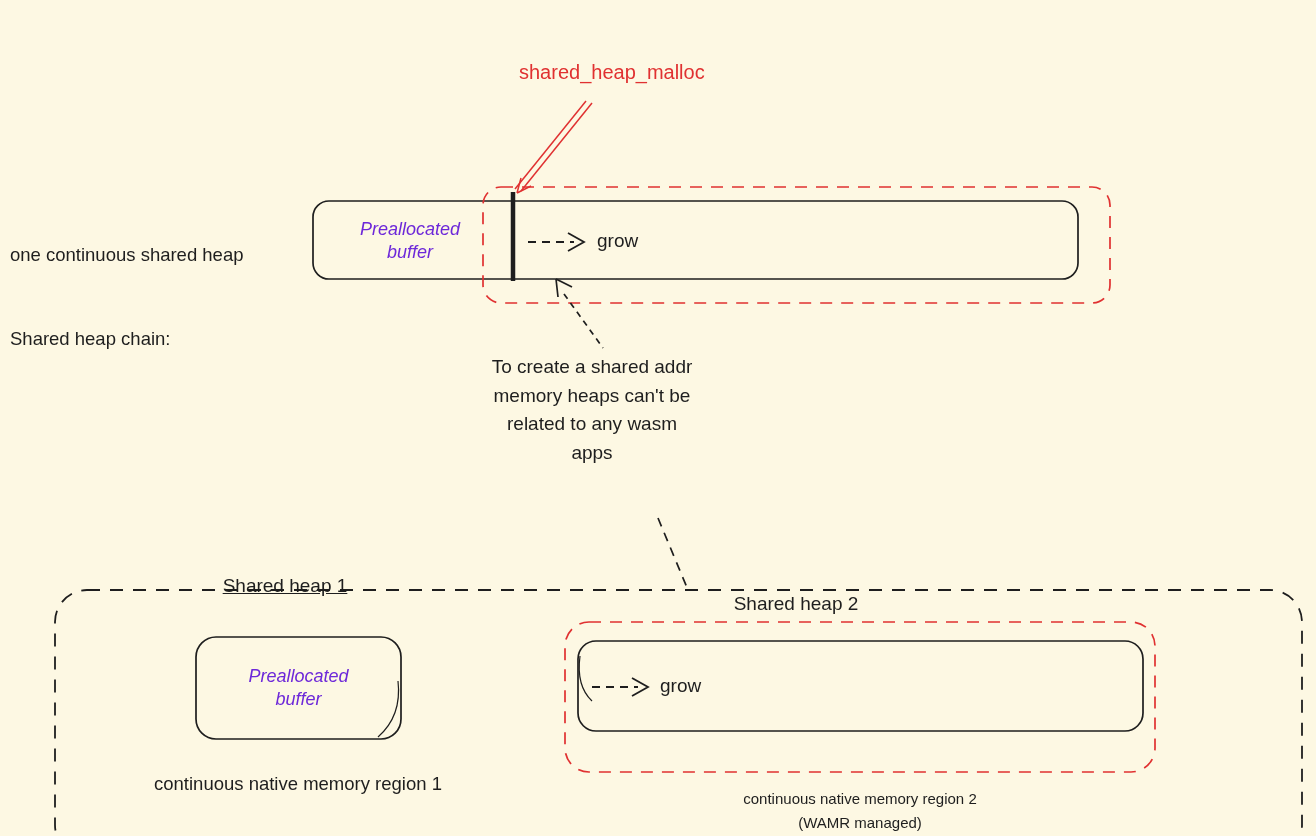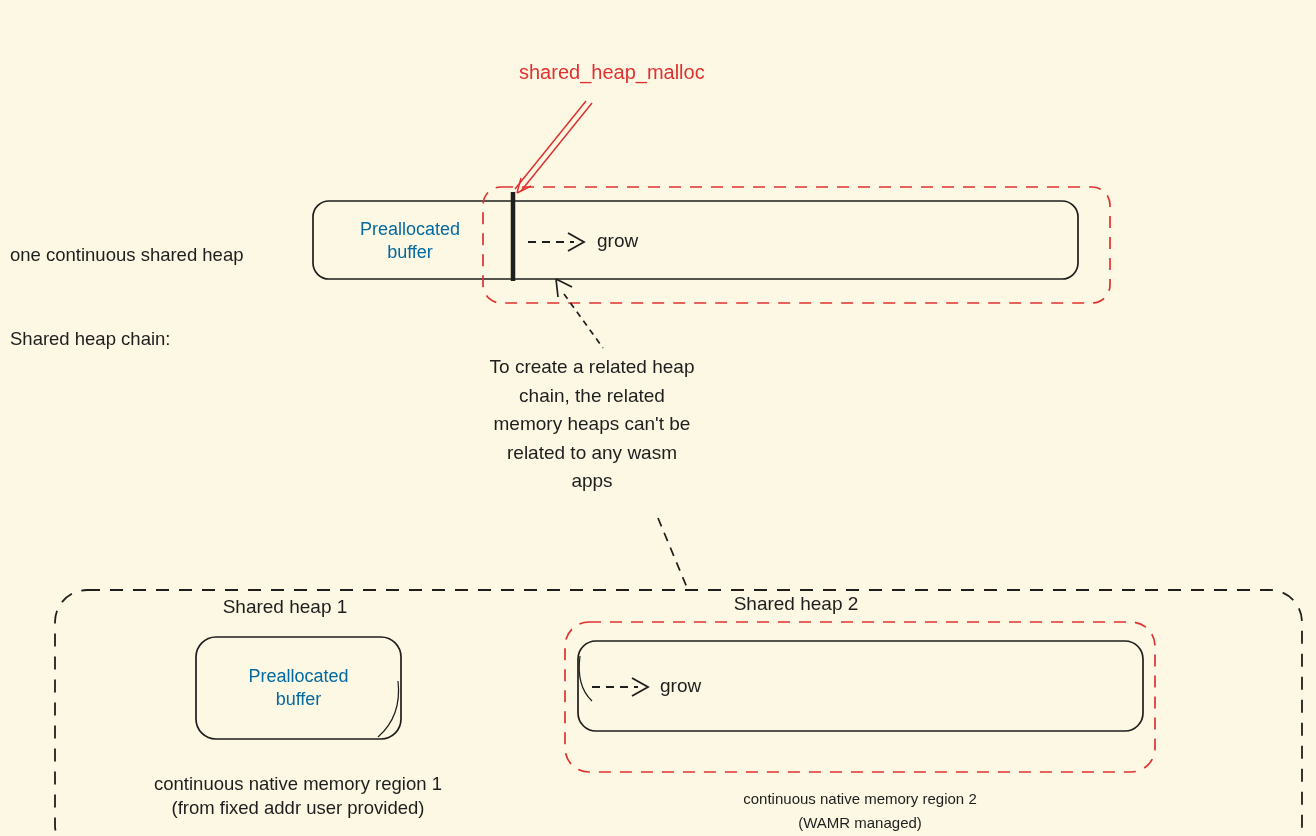--- a/index.html
+++ b/index.html
@@ -17,21 +17,21 @@
     overflow: hidden;
     margin-top: 41px;
   }
   .overlay {
     position: absolute;
     left: 0; top: 0;
     width: 1316px; height: 836px;
     pointer-events: none;
   }
   .txt { position: absolute; white-space: pre; }
-  .red { color: #0369a1; }
+  .red { color: #6d28d9; font-style: italic; }
   .center { text-align: center; white-space: normal; }
 
   .malloc-label {
     left: 519px; top: 20px;
     font-size: 20px;
     color: #e03131;
   }
   .chain-caption {
     left: 10px; top: 144px;
     font-size: 18.5px;
@@ -47,23 +47,24 @@
     left: 597px; top: 189px;
     font-size: 19px;
   }
   .attach-note {
     left: 447px; top: 312px;
     width: 290px;
     font-size: 19px;
     line-height: 28.5px;
   }
   .heap1-title {
-    left: 185px; top: 555px;
+    left: 185px; top: 534px;
     width: 200px;
     font-size: 19px;
+    text-decoration: underline;
   }
   .heap1-prealloc {
     left: 208px; top: 624px;
     width: 181px;
     font-size: 18px;
     line-height: 23px;
   }
   .heap1-caption {
     left: 122px; top: 731px;
     width: 352px;
@@ -141,37 +142,35 @@
   </div>
 
   <div class="txt center red prealloc-chain">
     <div>Preallocated</div>
     <div>buffer</div>
   </div>
 
   <div class="txt grow-chain">grow</div>
 
   <div class="txt center attach-note">
-    <div>To create a related heap</div>
-    <div>chain, the related</div>
+    <div>To create a shared addr</div>
     <div>memory heaps can't be</div>
     <div>related to any wasm</div>
     <div>apps</div>
   </div>
 
   <div class="txt center heap1-title">Shared heap 1</div>
 
   <div class="txt center red heap1-prealloc">
     <div>Preallocated</div>
     <div>buffer</div>
   </div>
 
   <div class="txt center heap1-caption">
     <div>continuous native memory region 1</div>
-    <div>(from fixed addr user provided)</div>
   </div>
 
   <div class="txt center heap2-title">Shared heap 2</div>
 
   <div class="txt grow-heap2">grow</div>
 
   <div class="txt center heap2-caption">
     <div>continuous native memory region 2</div>
     <div>(WAMR managed)</div>
   </div>

